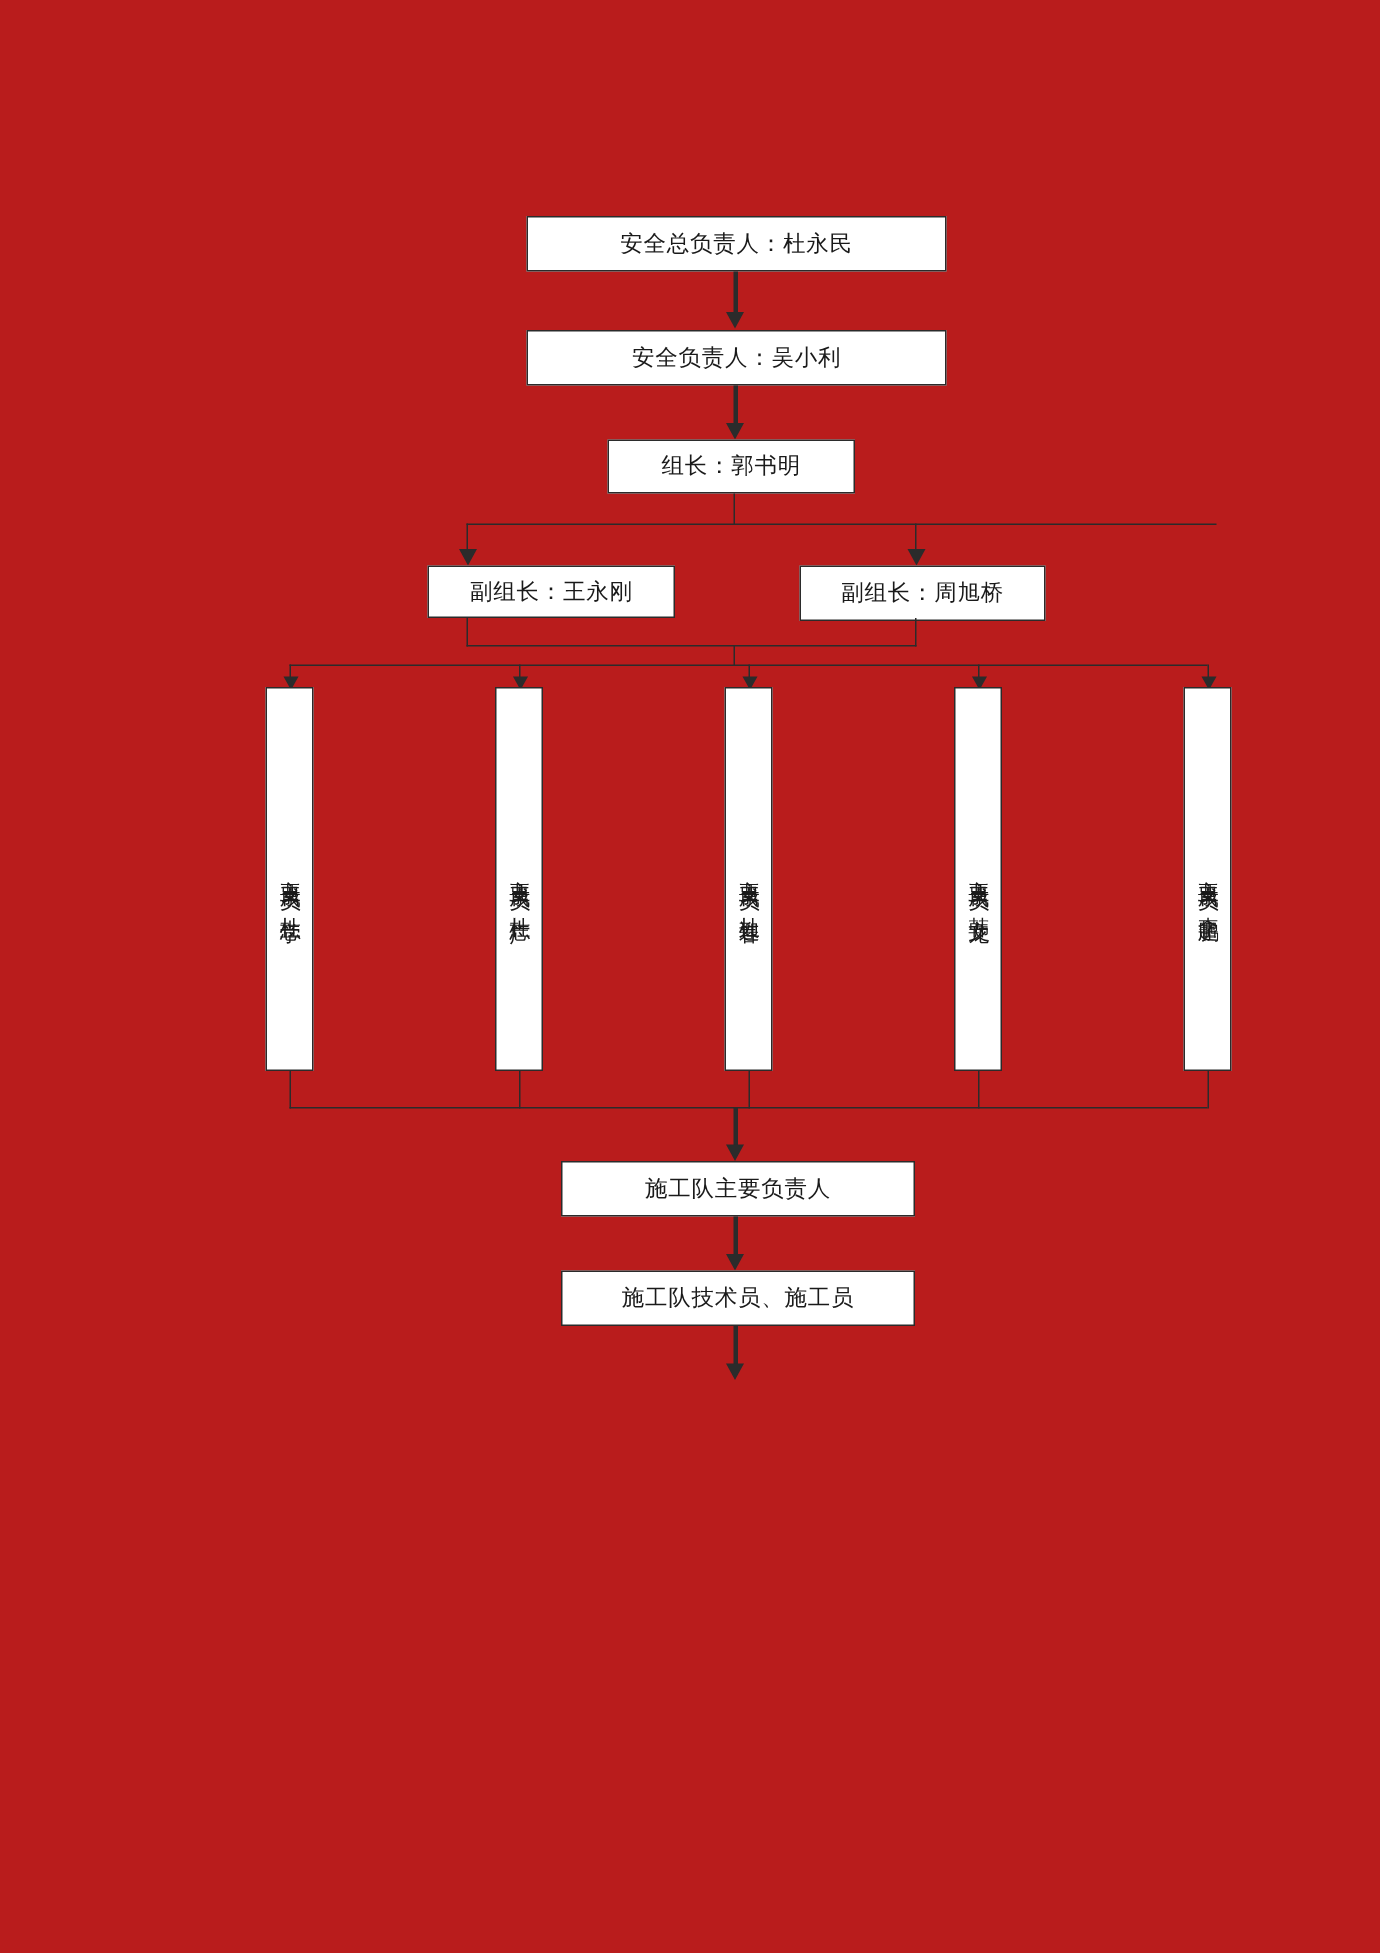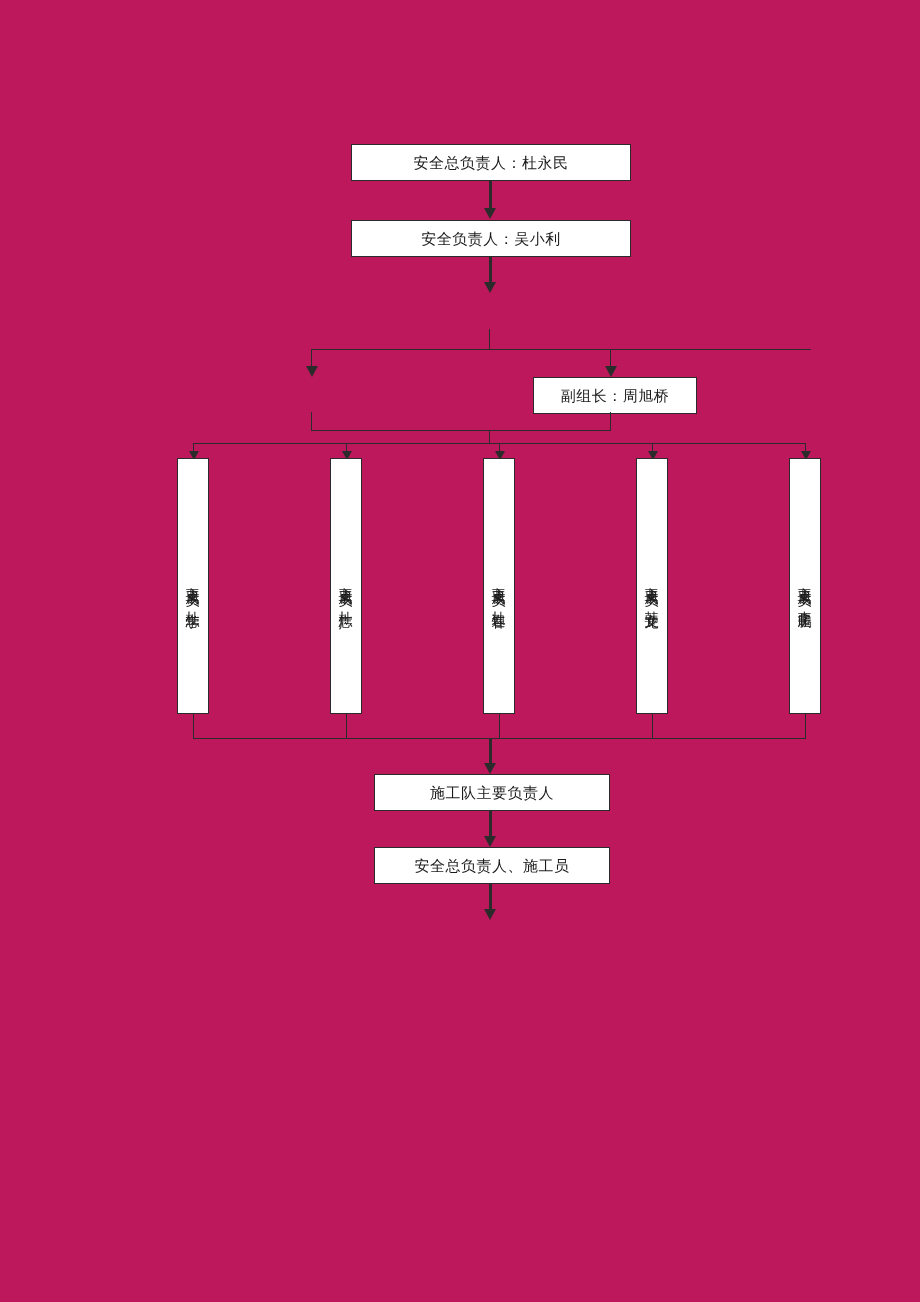--- a/index.html
+++ b/index.html
@@ -7,21 +7,21 @@
     padding: 0;
     background: #ffffff;
   }
   body {
     font-family: "Liberation Serif", "DejaVu Serif", serif;
   }
   #page {
     position: relative;
     width: 920px;
     height: 1302px;
-    background: #be185d;
+    background: #b91c1c;
     overflow: hidden;
   }
   #diagram {
     position: absolute;
     left: 0;
     top: 0;
     width: 920px;
     height: 1302px;
   }
   
@@ -90,28 +90,34 @@
     <div class="ln thick-v" style="left:489px; top:181px; height:29px;"></div>
     <div class="ah" style="left:484px; top:208px;"></div>
 
     <div class="box h" style="left:351px; top:220px; width:280px; height:37px;">
       <span>安全负责人：吴小利</span>
     </div>
 
     <div class="ln thick-v" style="left:489px; top:257px; height:27px;"></div>
     <div class="ah" style="left:484px; top:282px;"></div>
 
+    <div class="box h" style="left:405px; top:293px; width:165px; height:36px;">
+      <span>组长：郭书明</span>
+    </div>
 
     <div class="ln thin-v" style="left:489px; top:329px; height:21px;"></div>
     <div class="ln thin-h" style="left:311px; top:349px; width:500px;"></div>
     <div class="ln thin-v" style="left:311px; top:349px; height:19px;"></div>
     <div class="ah" style="left:306px; top:366px;"></div>
     <div class="ln thin-v" style="left:610px; top:349px; height:19px;"></div>
     <div class="ah" style="left:605px; top:366px;"></div>
 
+    <div class="box h" style="left:285px; top:377px; width:165px; height:35px;">
+      <span>副组长：王永刚</span>
+    </div>
     <div class="box h" style="left:533px; top:377px; width:164px; height:37px;">
       <span>副组长：周旭桥</span>
     </div>
 
     <div class="ln thin-v" style="left:311px; top:412px; height:19px;"></div>
     <div class="ln thin-v" style="left:610px; top:412px; height:19px;"></div>
     <div class="ln thin-h" style="left:311px; top:430px; width:300px;"></div>
 
     <div class="ln thin-v" style="left:489px; top:430px; height:14px;"></div>
 
@@ -159,21 +165,21 @@
     <div class="ah" style="left:484px; top:763px;"></div>
 
     <div class="box h" style="left:374px; top:774px; width:236px; height:37px;">
       <span>施工队主要负责人</span>
     </div>
 
     <div class="ln thick-v" style="left:489px; top:811px; height:27px;"></div>
     <div class="ah" style="left:484px; top:836px;"></div>
 
     <div class="box h" style="left:374px; top:847px; width:236px; height:37px;">
-      <span>安全总负责人、施工员</span>
+      <span>施工队技术员、施工员</span>
     </div>
 
     <div class="ln thick-v" style="left:489px; top:884px; height:27px;"></div>
     <div class="ah" style="left:484px; top:909px;"></div>
 
 
   </div>
 </div>
 
 </body></html>

